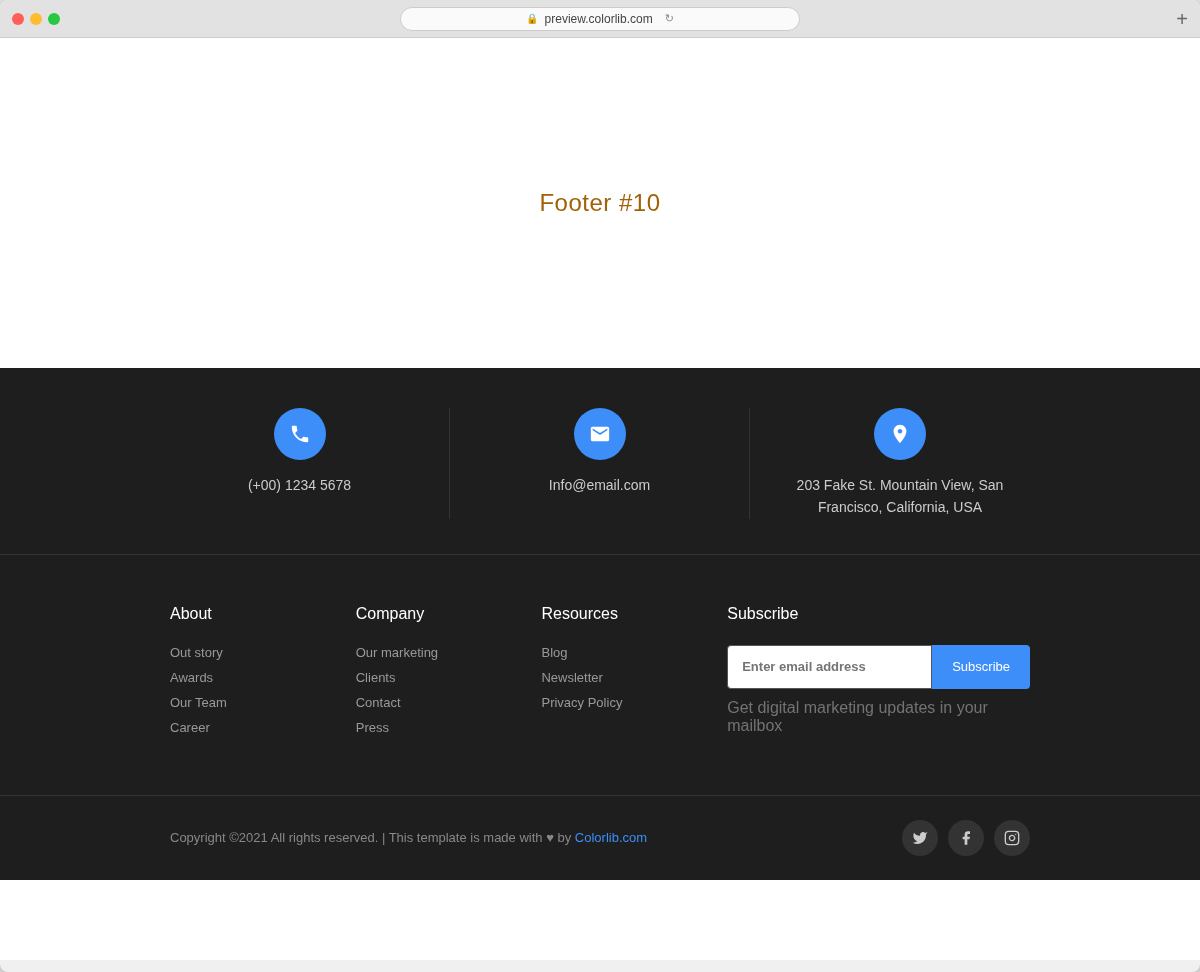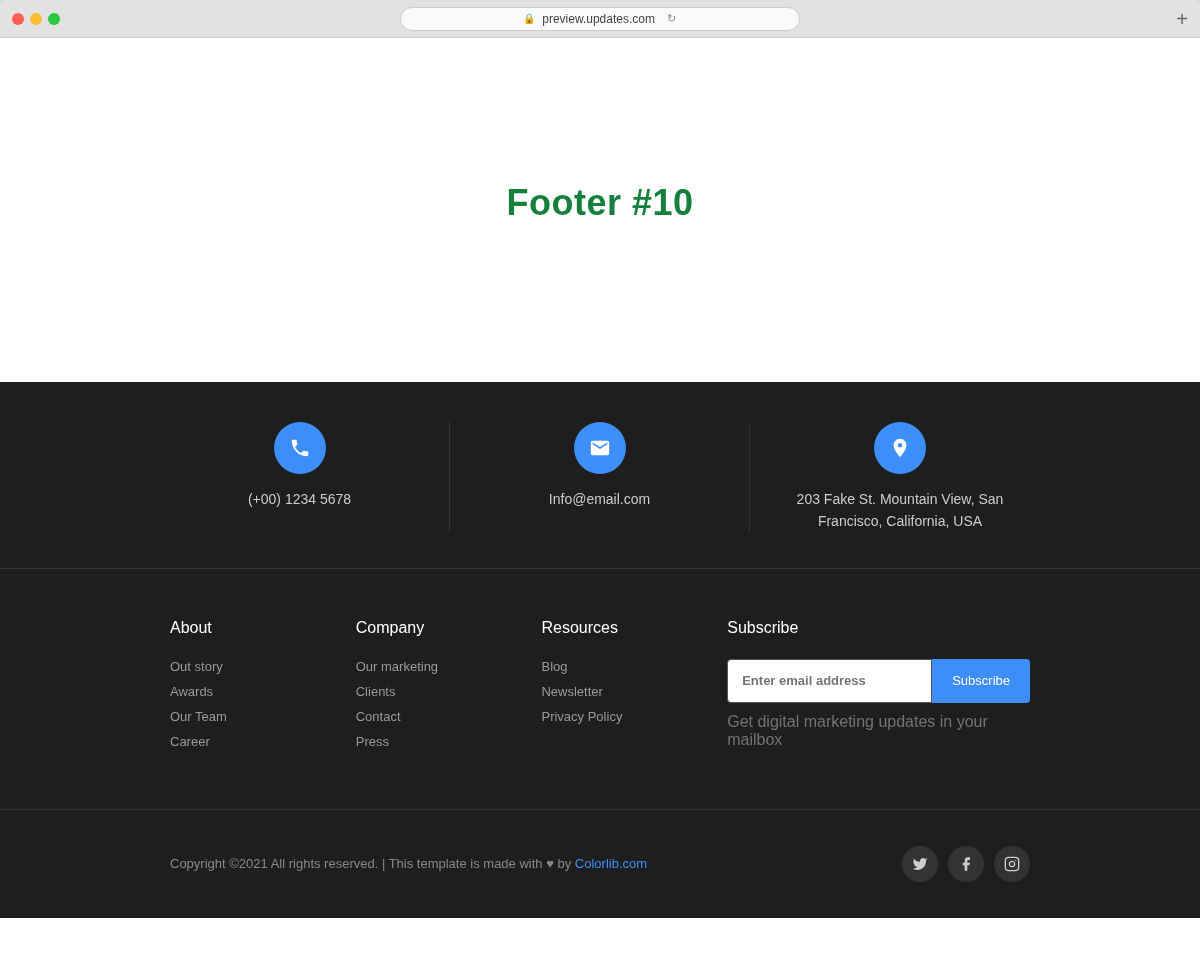--- a/index.html
+++ b/index.html
@@ -89,31 +89,30 @@
     
     .hero-area {
       background: #fff;
       height: 330px;
       display: flex;
       align-items: center;
       justify-content: center;
     }
 
     .hero-title {
-      font-size: 36px;
-      font-weight: 700;
-      color: #15803d;
+      font-size: 24px;
+      font-weight: 400;
+      color: #a16207;
       letter-spacing: 0.5px;
     }
 
     
     .footer {
       background: #1e1e1e;
       color: #fff;
-      margin-top: 14px;
     }
 
     
     .contact-bar {
       display: flex;
       justify-content: center;
       border-bottom: 1px solid #333;
       padding: 40px 0 35px;
       gap: 0;
     }
@@ -216,21 +215,21 @@
     }
 
     .subscribe-note {
       font-size: 16px;
       color: #737373;
     }
 
     
     .footer-bottom {
       border-top: 1px solid #333;
-      padding: 36px 170px;
+      padding: 24px 170px;
       display: flex;
       align-items: center;
       justify-content: space-between;
     }
 
     .copyright-text {
       font-size: 13px;
       color: #888;
     }
 
@@ -270,21 +269,21 @@
 <div class="browser-chrome">
 
   <div class="browser-titlebar">
     <div class="browser-dots">
       <div class="dot dot-red"></div>
       <div class="dot dot-yellow"></div>
       <div class="dot dot-green"></div>
     </div>
     <div class="browser-addressbar">
       <span class="lock-icon">🔒</span>
-      <span class="url-text">preview.updates.com</span>
+      <span class="url-text">preview.colorlib.com</span>
       <span class="refresh-icon">↻</span>
     </div>
     <button class="new-tab-btn">+</button>
   </div>
 
   <div class="page-content">
 
     <div class="hero-area">
       <h1 class="hero-title">Footer #10</h1>
     </div>

